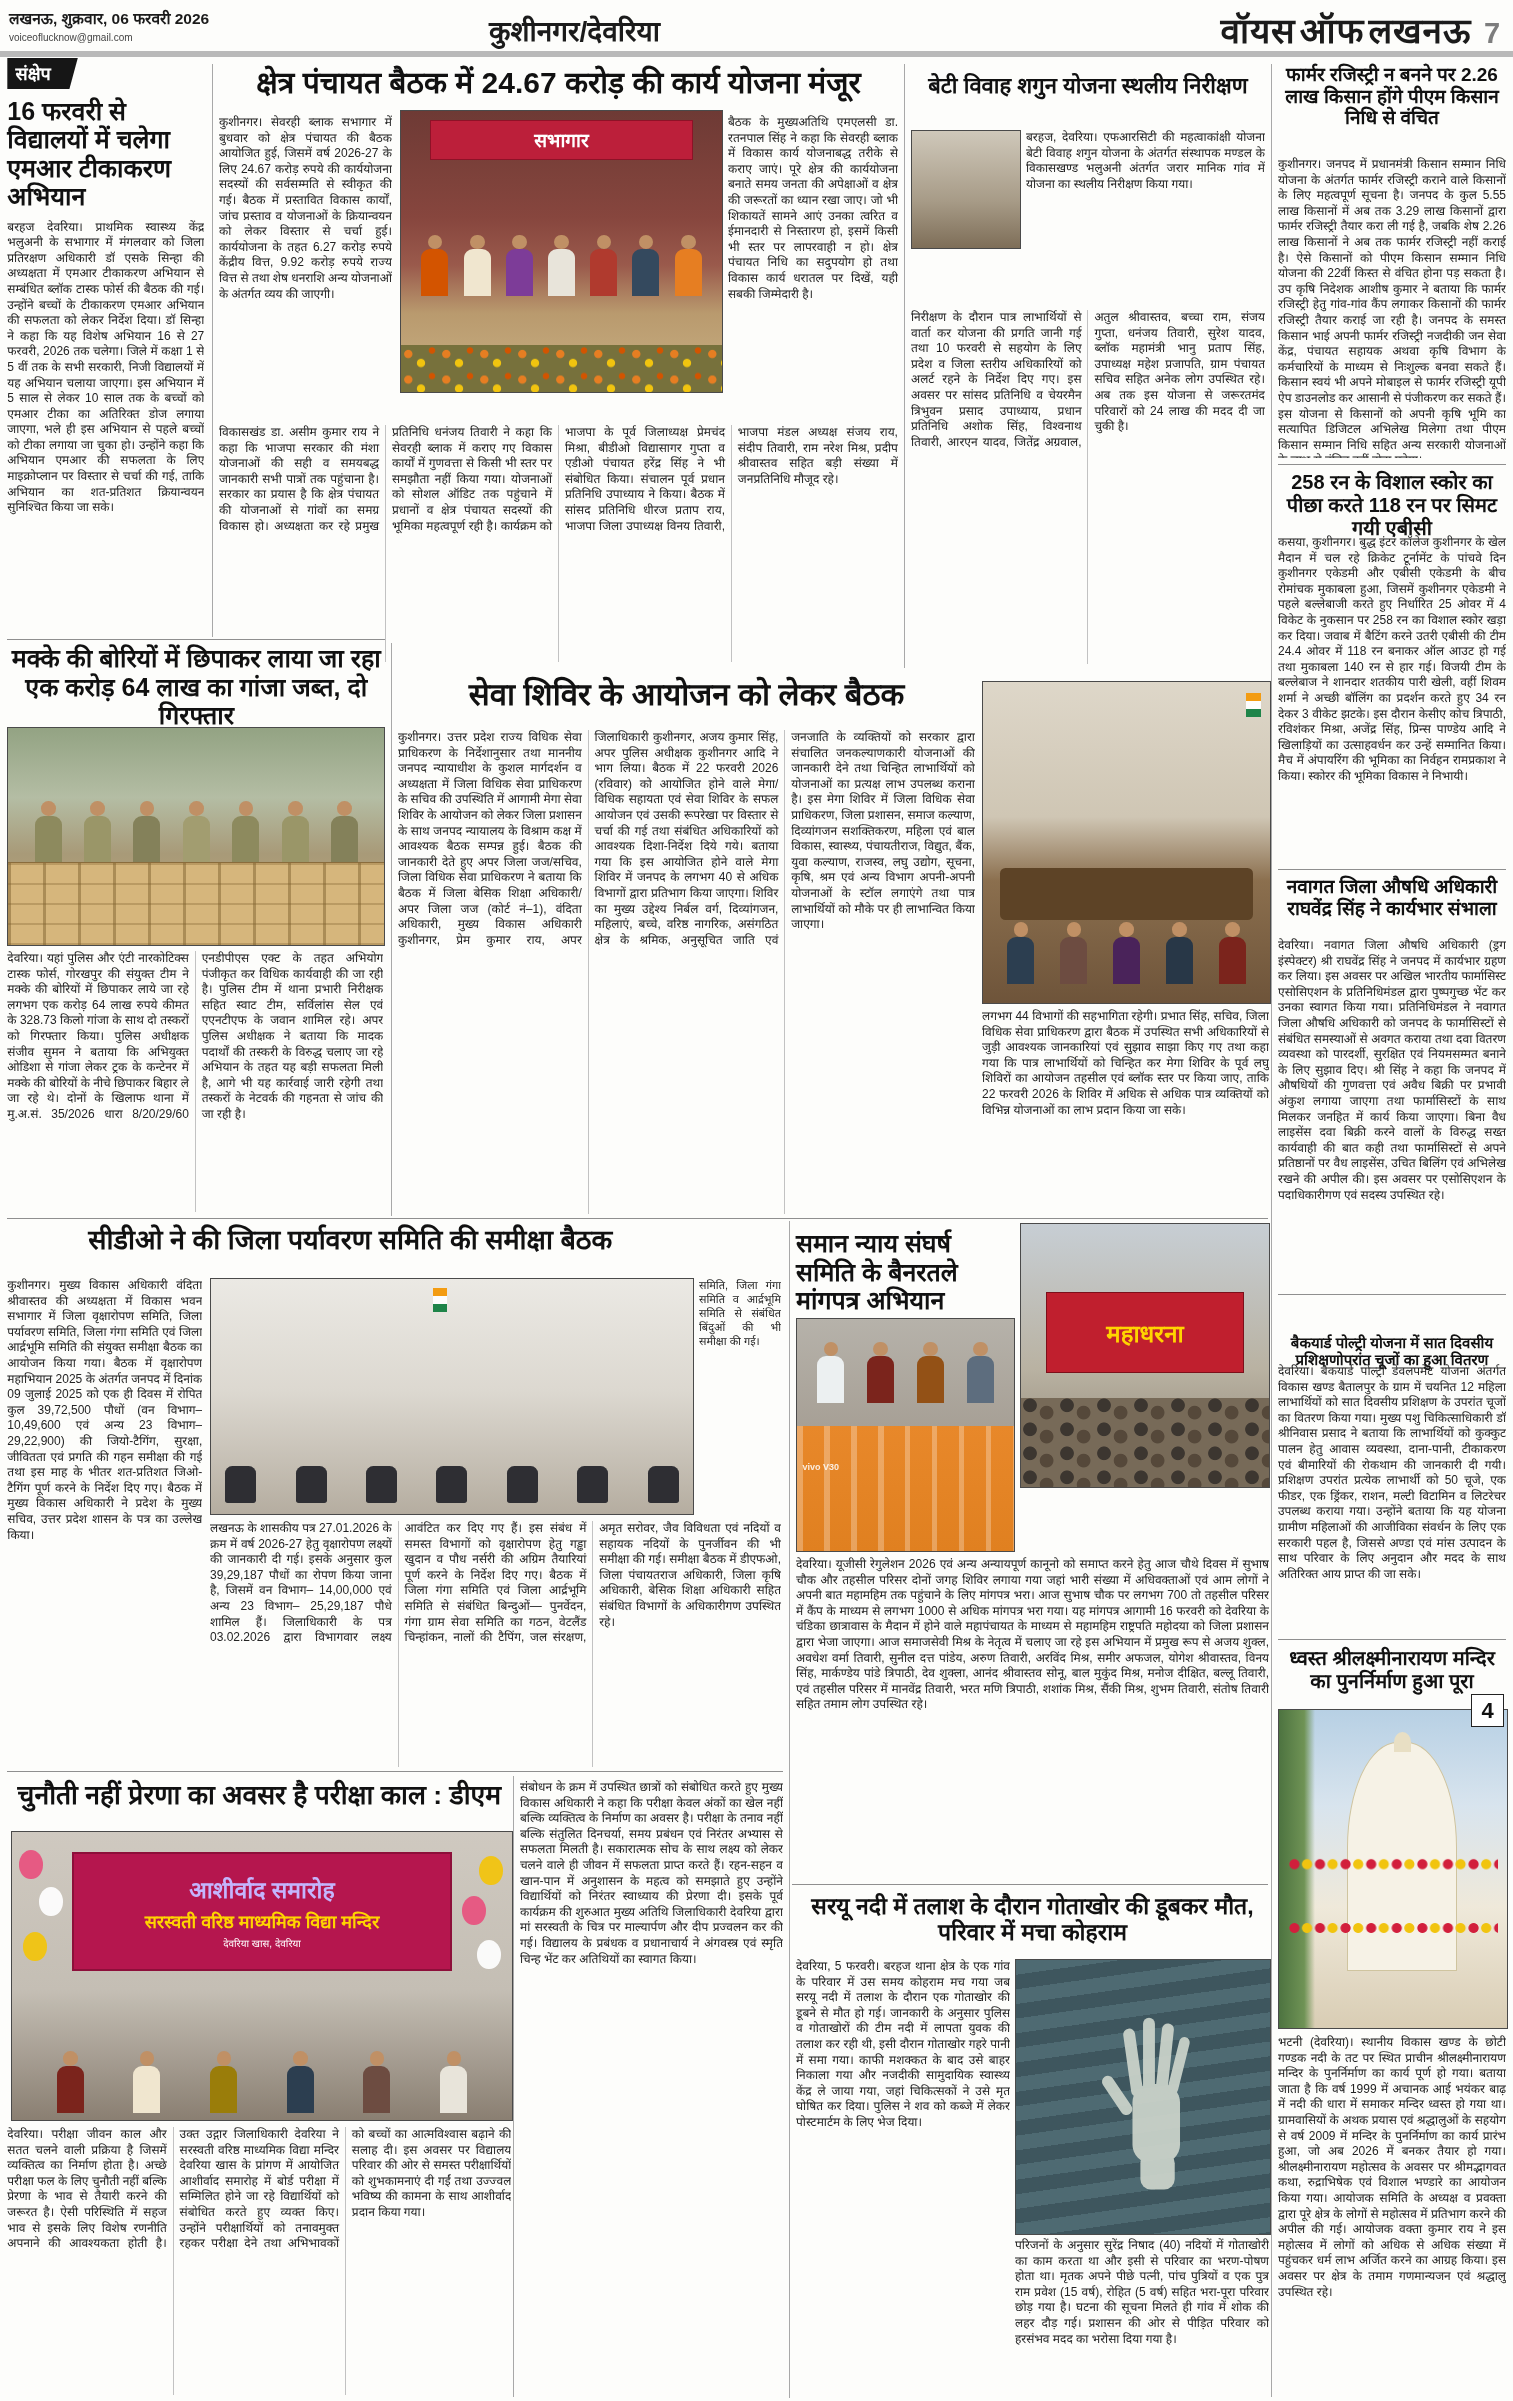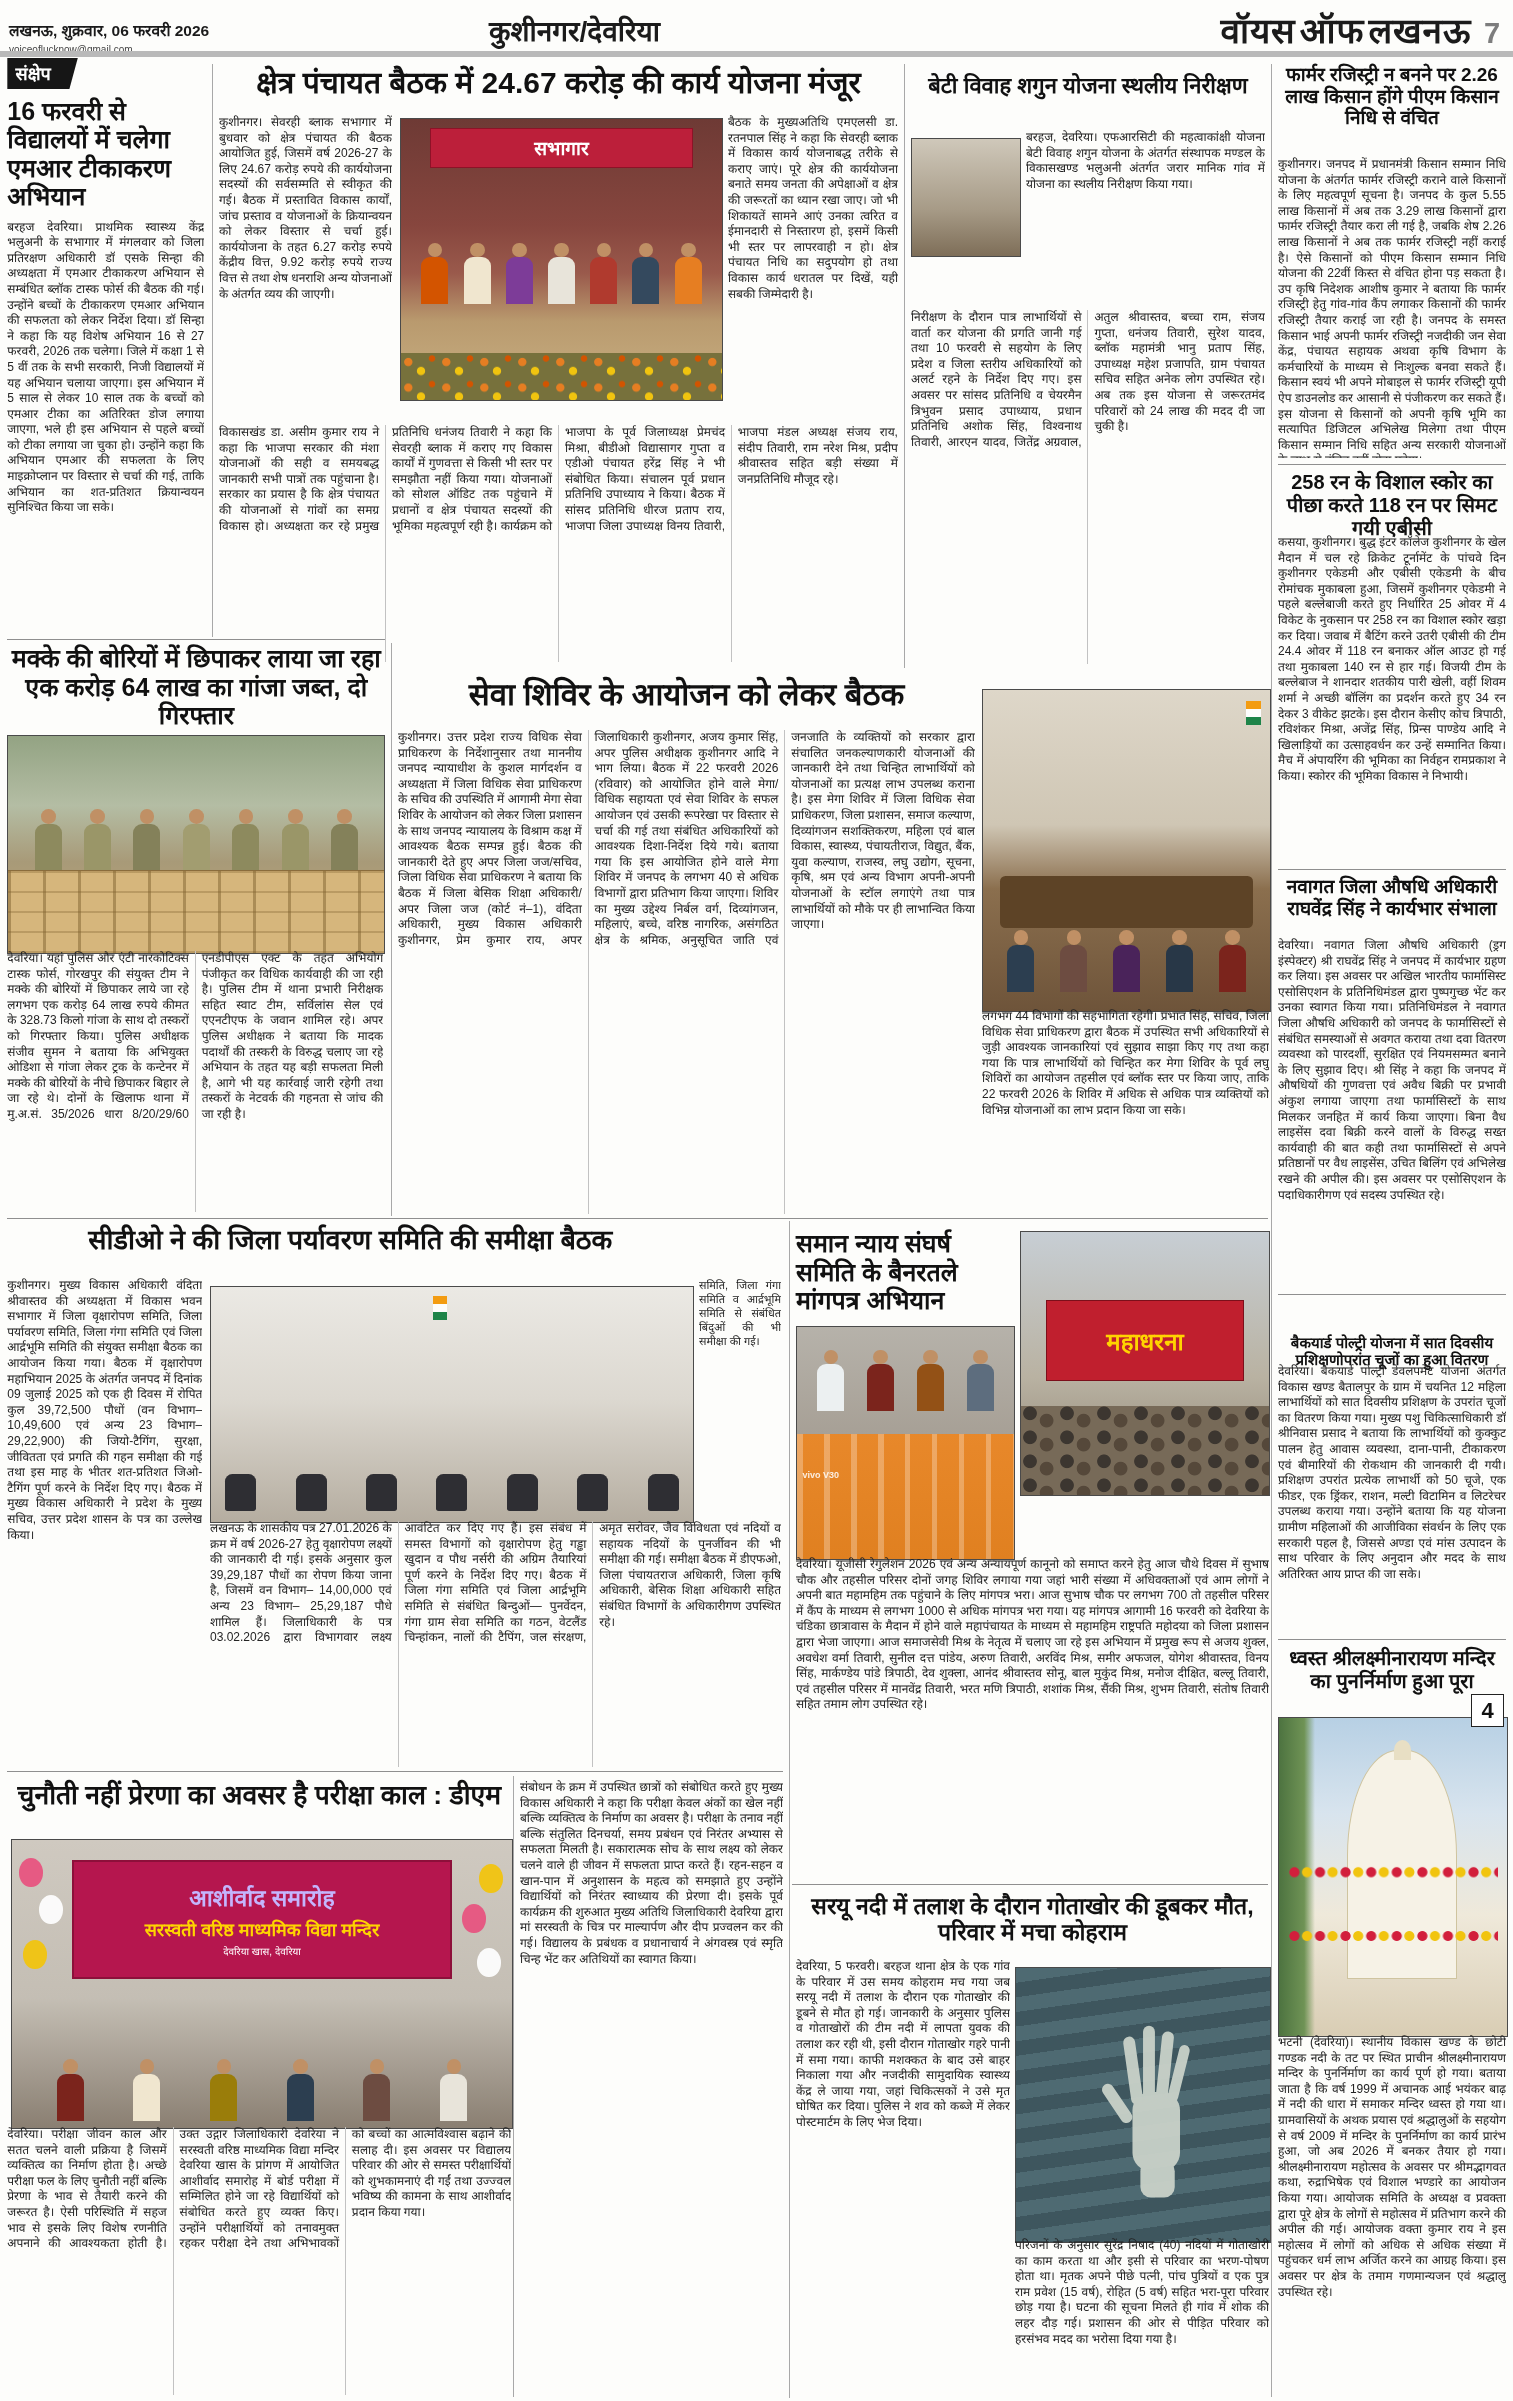--- a/index.html
+++ b/index.html
@@ -10,30 +10,30 @@
   .hl-left{text-align:left;}
   .bd{font-size:12px;line-height:1.3;text-align:justify;color:#232323;overflow:hidden;}
   .bd-sm{font-size:11px;line-height:1.28;text-align:justify;color:#232323;overflow:hidden;}
   .cols2{column-count:2;column-gap:12.8px;column-rule:0.9px solid #c2c2c2;}
   .cols3{column-count:3;column-gap:12.8px;column-rule:0.9px solid #c2c2c2;}
   .cols4{column-count:4;column-gap:12.8px;column-rule:0.9px solid #c2c2c2;}
   .vrule{width:0.9px;background:#a8a8a8;}
   .hrule{height:0.9px;background:#8f8f8f;}
   .grayband{background:#b9b9b9;}
   
-  .hdr-date{font-size:15.5px;font-weight:bold;margin-top:12px;}
+  .hdr-date{font-size:15.5px;font-weight:bold;}
   .hdr-email{font-size:10px;color:#444;margin-top:2.7px;}
   .hdr-edition{font-size:28px;font-weight:bold;text-align:center;}
   .mast{font-size:35px;font-weight:bold;letter-spacing:0.9px;white-space:nowrap;}
   .pageno{font-size:29px;font-weight:bold;color:#7d7d7d;margin-left:12.8px;}
   
   .tab{display:inline-block;background:#161616;color:#fff;font-size:18px;font-weight:bold;
        padding:2.7px 27px 4.6px 8.2px;clip-path:polygon(0 0,100% 0,88% 100%,0 100%);}
   
-  .photo{position:absolute;border:0.9px solid #4a4a4a;overflow:hidden;margin-top:8px;}
+  .photo{position:absolute;border:0.9px solid #4a4a4a;overflow:hidden;}
   .photoB{background:linear-gradient(180deg,#6e3a35 0%,#87463e 38%,#9a5a4c 55%,#b99a6e 72%,#c9b184 100%);}
   .phB-banner{position:absolute;top:9px;left:9%;right:9%;height:38px;background:#bc1f3a;color:#fff;
       display:flex;align-items:center;justify-content:center;font-weight:bold;font-size:19px;border:1.8px solid #8d1227;}
   .people{position:absolute;left:4%;right:4%;display:flex;justify-content:space-around;align-items:flex-end;}
   .person{position:relative;width:27px;height:47px;border-radius:9px 9px 0 0;}
   .person::before{content:"";position:absolute;top:-14.6px;left:6.4px;width:14.6px;height:14.6px;border-radius:50%;background:#c09065;}
   .flowerstrip{position:absolute;left:0;right:0;bottom:0;background:#77713c;
       background-image:radial-gradient(circle at 7.3px 9px,#e67e22 3.7px,transparent 4.6px),
                        radial-gradient(circle at 20px 18px,#f1c40f 3.7px,transparent 4.6px),
                        radial-gradient(circle at 31px 5.5px,#d35400 2.7px,transparent 3.7px);

